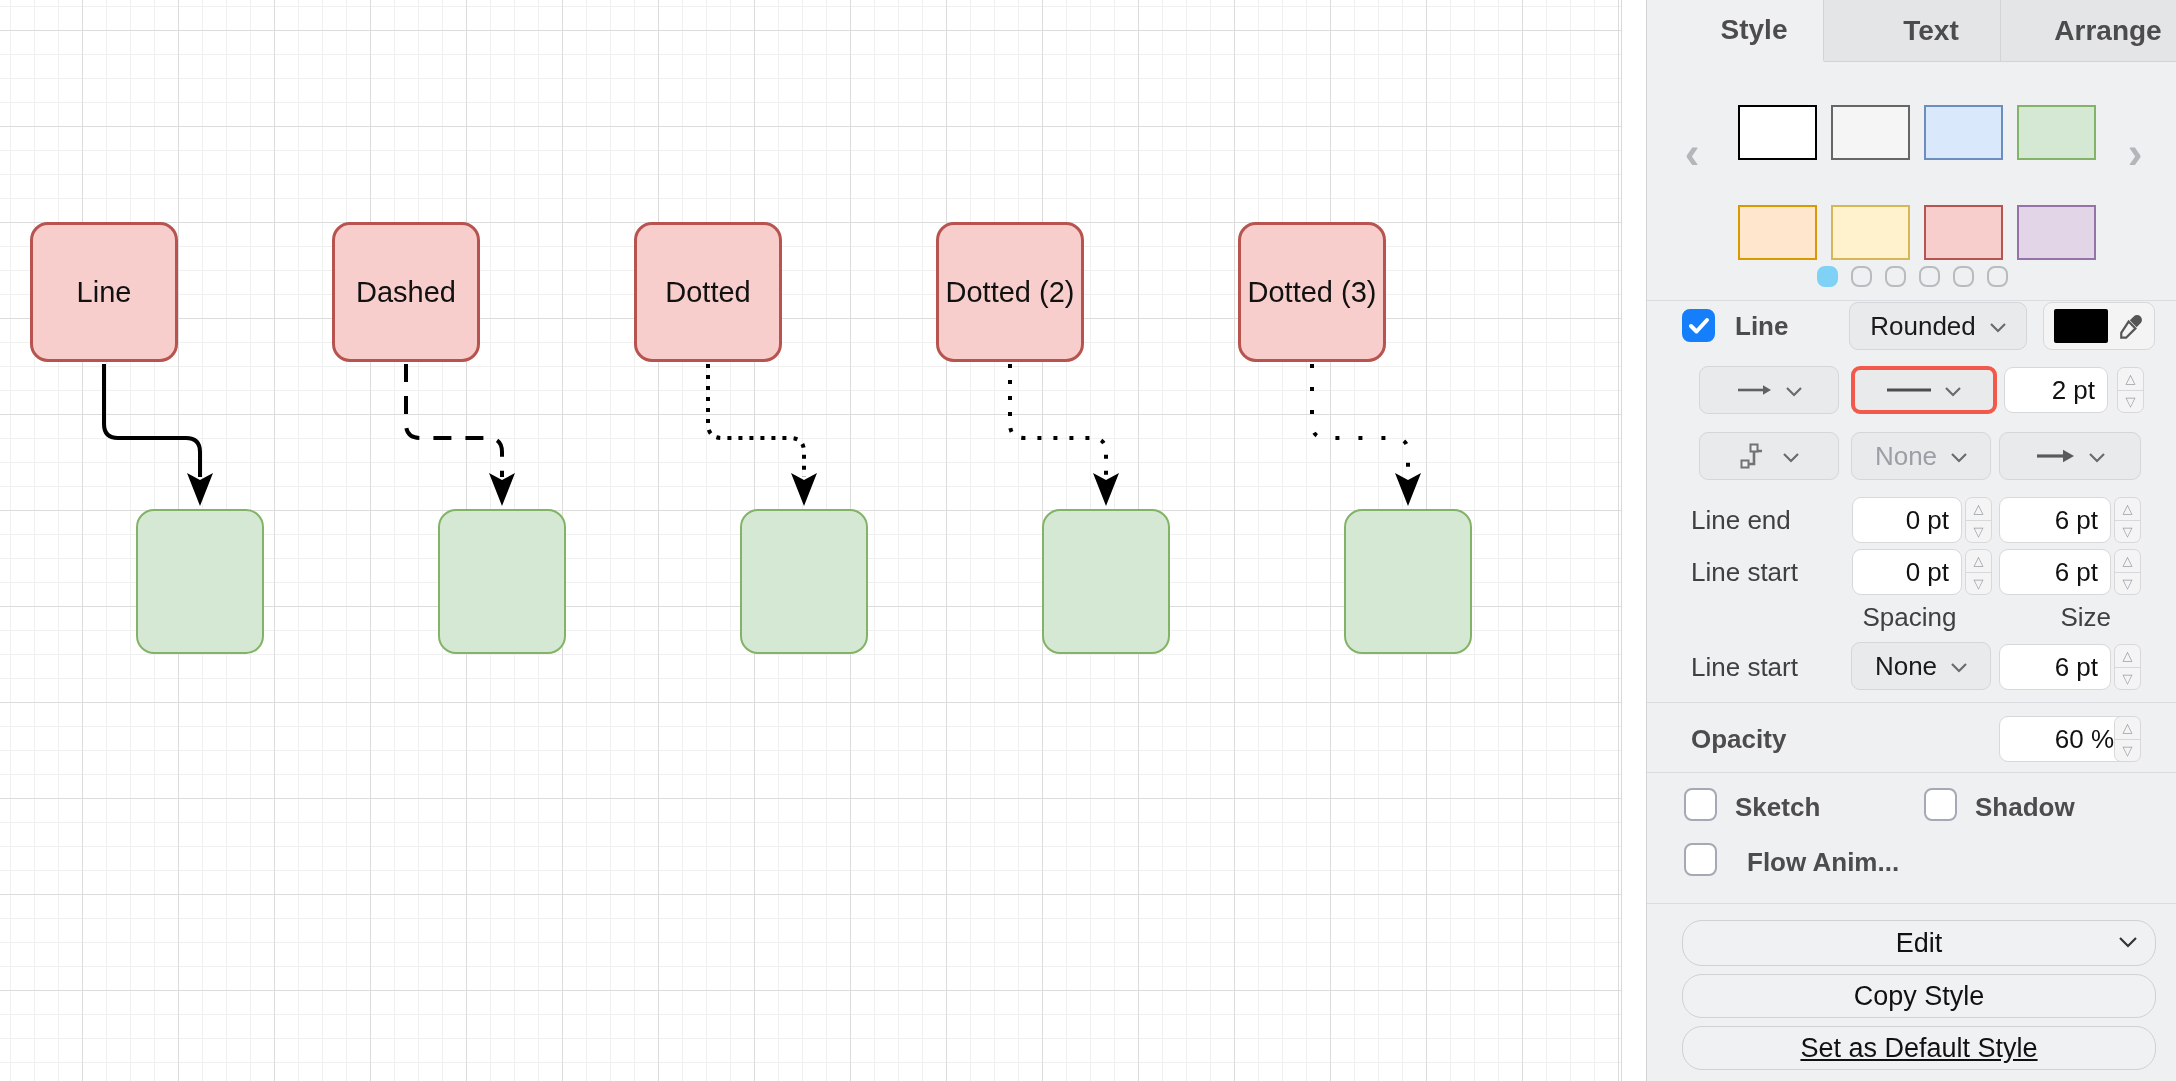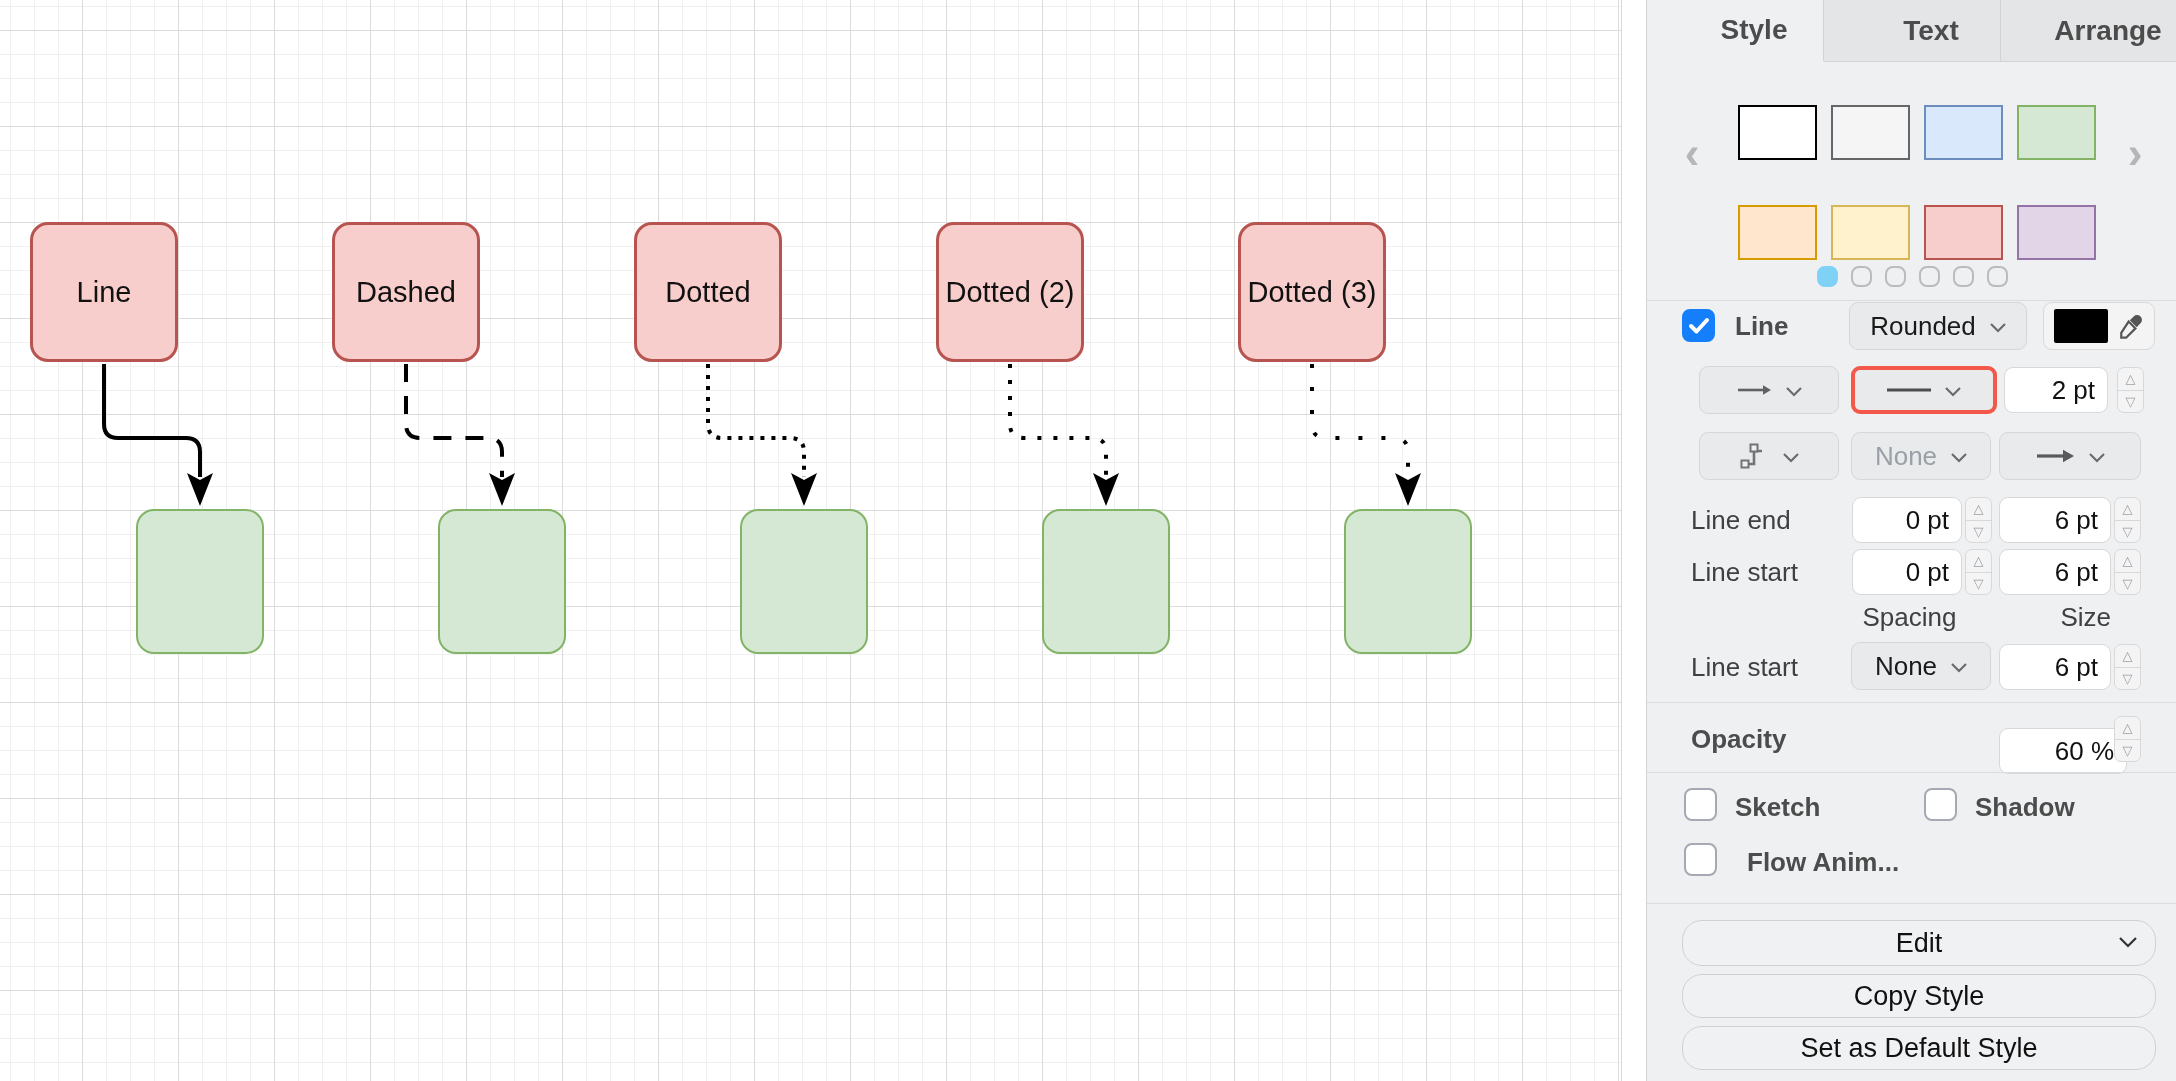--- a/index.html
+++ b/index.html
@@ -274,21 +274,21 @@
       <div class="stepper" style="left:467px;top:2px;">
           <span>△</span>
           <span>▽</span>
         </div>
     </div>
 
     <div class="divider" style="top:702px;"></div>
 
     <div class="row" style="top:714px;height:48px;">
       <div class="lbl bold" style="left:44px;top:10px;">Opacity</div>
-      <div class="input" style="left:352px;top:14px;width:128px;">60 %</div>
+      <div class="input" style="left:352px;top:2px;width:128px;">60 %</div>
       <div class="stepper" style="left:467px;top:2px;">
           <span>△</span>
           <span>▽</span>
         </div>
     </div>
 
     <div class="divider" style="top:772px;"></div>
 
     <div class="row" style="top:788px;height:44px;">
       <div class="cb" style="left:37px;"></div>
@@ -304,15 +304,15 @@
 
     <div class="divider" style="top:903px;"></div>
 
     <div class="big-btn" style="top:920px;">
       <span>Edit</span>
       <svg class="chev-right" width="18" height="11" viewBox="0 0 18 11">
           <polyline points="1,1 9,9 17,1" fill="none" stroke="#333" stroke-width="2.2"></polyline>
         </svg>
     </div>
     <div class="big-btn" style="top:974px;height:44px;">Copy Style</div>
-    <div class="big-btn" style="top:1026px;height:44px;">Set as Default Style</div>
+    <div class="big-btn" style="top:1026px;height:44px;text-decoration:underline;">Set as Default Style</div>
   </div>
 </div>
 
 </body></html>

